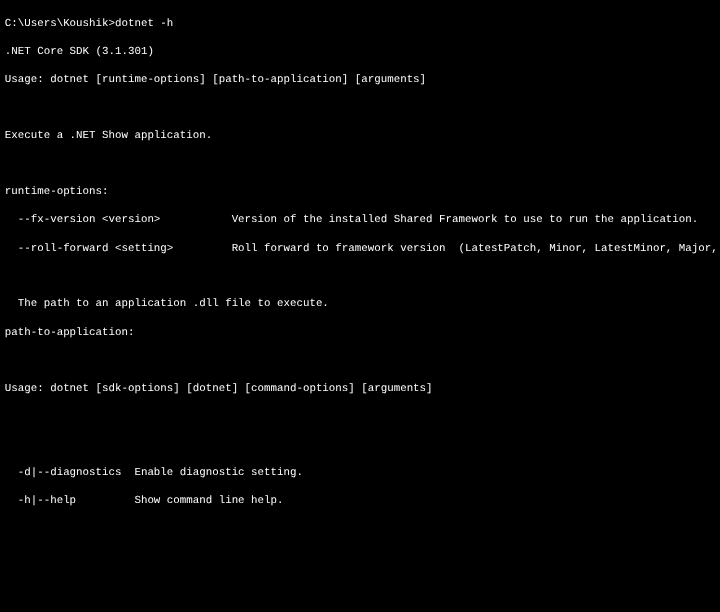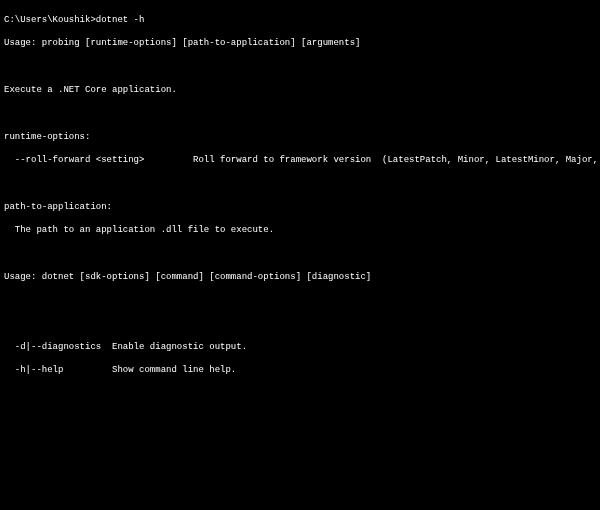--- a/index.html
+++ b/index.html
@@ -4,34 +4,36 @@
 <style>
   html,body{margin:0;padding:0;background:#000;color:#fff;font-family:Consolas,'Courier New',monospace;font-size:9px;line-height:1.3;width:600px;height:510px;overflow:hidden}
   .term{padding:3px 4px;white-space:pre}
   .line{display:block}
 </style>
 </head>
 <body>
 
 <div class="term">
 <span class="line">C:\Users\Koushik&gt;dotnet -h</span>
-<span class="line">Usage: probing [runtime-options] [path-to-application] [arguments]</span>
+<span class="line">.NET Core SDK (3.1.301)</span>
+<span class="line">Usage: dotnet [runtime-options] [path-to-application] [arguments]</span>
 <span class="line"> </span>
-<span class="line">Execute a .NET Core application.</span>
+<span class="line">Execute a .NET Show application.</span>
 <span class="line"> </span>
 <span class="line">runtime-options:</span>
+<span class="line">  --fx-version &lt;version&gt;           Version of the installed Shared Framework to use to run the application.</span>
 <span class="line">  --roll-forward &lt;setting&gt;         Roll forward to framework version  (LatestPatch, Minor, LatestMinor, Major, LatestMajor, Disable).</span>
 <span class="line"> </span>
+<span class="line">  The path to an application .dll file to execute.</span>
 <span class="line">path-to-application:</span>
-<span class="line">  The path to an application .dll file to execute.</span>
 <span class="line"> </span>
-<span class="line">Usage: dotnet [sdk-options] [command] [command-options] [diagnostic]</span>
+<span class="line">Usage: dotnet [sdk-options] [dotnet] [command-options] [arguments]</span>
 <span class="line"> </span>
 <span class="line"> </span>
-<span class="line">  -d|--diagnostics  Enable diagnostic output.</span>
+<span class="line">  -d|--diagnostics  Enable diagnostic setting.</span>
 <span class="line">  -h|--help         Show command line help.</span>
 
 
 
 
 
 
 
 
 

